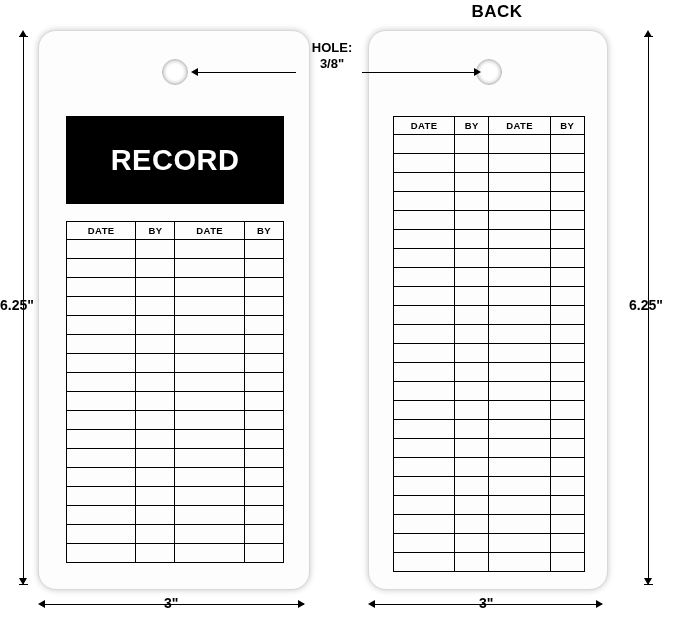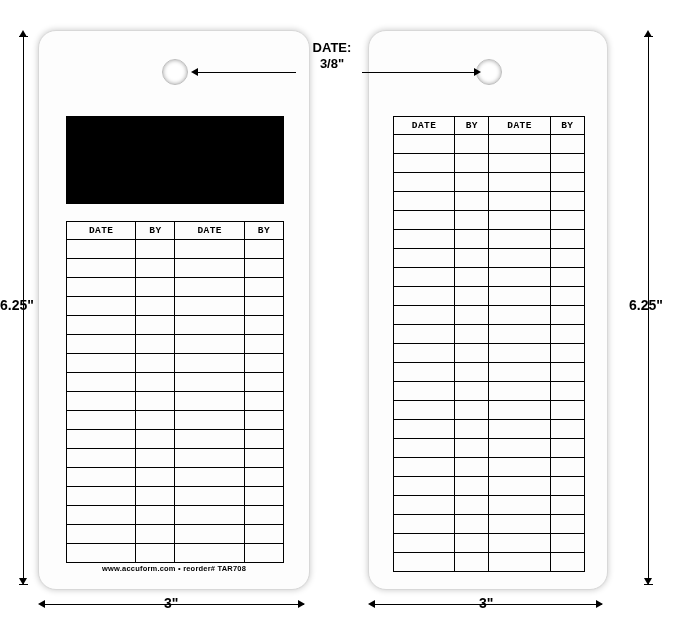--- a/index.html
+++ b/index.html
@@ -78,21 +78,21 @@
   .grid td, .grid th {
     border: 1px solid #000;
     height: 19px;
     padding: 0;
     font-size: 9.5px;
     font-weight: bold;
     text-align: center;
     color: #000;
     background: transparent;
   }
-  .grid th { height: 18px; letter-spacing: 0.4px; font-family: Liberation Mono, monospace; }
+  .grid th { height: 18px; letter-spacing: 0.4px; }
 
   #grid-front { left: 27px; top: 190px; width: 218px; }
   #grid-back  { left: 24px; top: 85px;  width: 192px; }
 
   
   .c-date { width: 32%; }
   .c-by   { width: 18%; }
 
   
   .footer {
@@ -146,25 +146,27 @@
     font-weight: bold;
     color: #000;
     line-height: 1.25;
   }
 </style>
 </head>
 <body>
 
 <div id="canvas">
 
+  <div class="side-title" id="back-title">BACK</div>
 
   <div class="tag" id="tag-front">
     <div class="hole" id="hole-front"></div>
 
     <div class="banner">
+      <div>RECORD</div>
     </div>
 
     <table class="grid" id="grid-front">
       <thead>
         <tr>
           <th class="c-date">DATE</th>
           <th class="c-by">BY</th>
           <th class="c-date">DATE</th>
           <th class="c-by">BY</th>
         </tr>
@@ -268,21 +270,20 @@
           </tr>
           <tr>
             <td style="height: 19px;">&nbsp;</td>
             <td style="height: 19px;">&nbsp;</td>
             <td style="height: 19px;">&nbsp;</td>
             <td style="height: 19px;">&nbsp;</td>
           </tr>
         </tbody>
     </table>
 
-    <div class="footer">www.accuform.com  •  reorder#  TAR708</div>
   </div>
 
   <div class="tag" id="tag-back">
     <div class="hole" id="hole-back"></div>
 
     <table class="grid" id="grid-back">
       <thead>
         <tr>
           <th class="c-date">DATE</th>
           <th class="c-by">BY</th>
@@ -427,21 +428,21 @@
             <td style="height: 19px;">&nbsp;</td>
             <td style="height: 19px;">&nbsp;</td>
             <td style="height: 19px;">&nbsp;</td>
             <td style="height: 19px;">&nbsp;</td>
           </tr>
         </tbody>
     </table>
   </div>
 
   <div class="hole-label" style="left:292px; top:40px; width:80px;">
-    <span>DATE:</span><br>
+    <span>HOLE:</span><br>
     <span>3/8"</span>
   </div>
 
   <div class="hline" style="left:198px; top:72px; width:98px;"></div>
   <div class="arrow left" style="left:191px; top:68px;"></div>
 
   <div class="hline" style="left:362px; top:72px; width:112px;"></div>
   <div class="arrow right" style="left:474px; top:68px;"></div>
 
   <div class="vline" style="left:23px; top:36px; height:548px;"></div>

